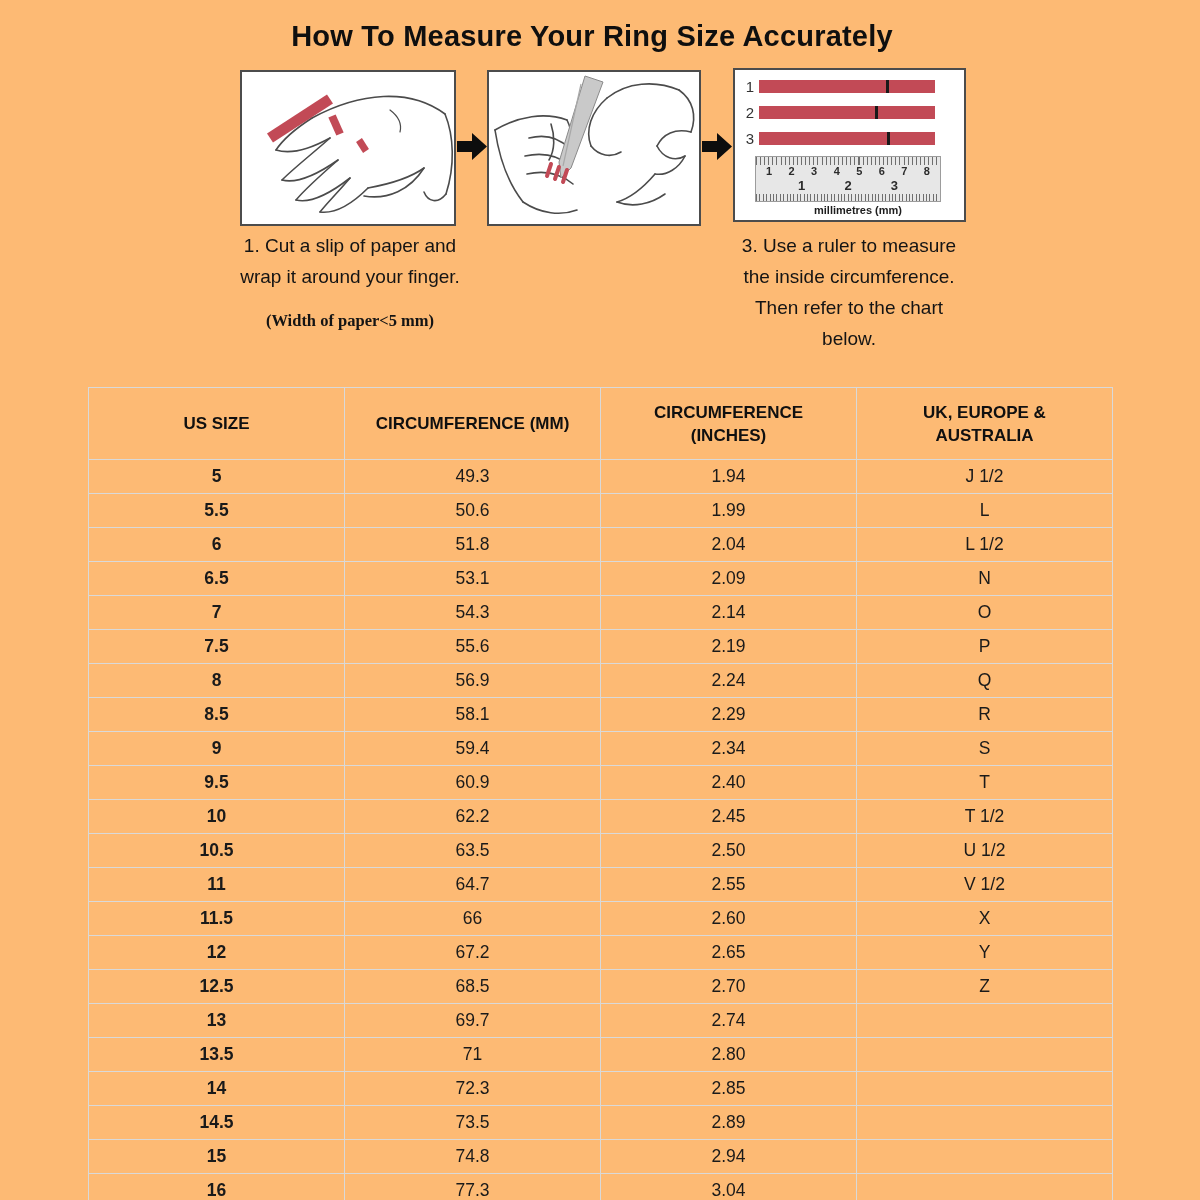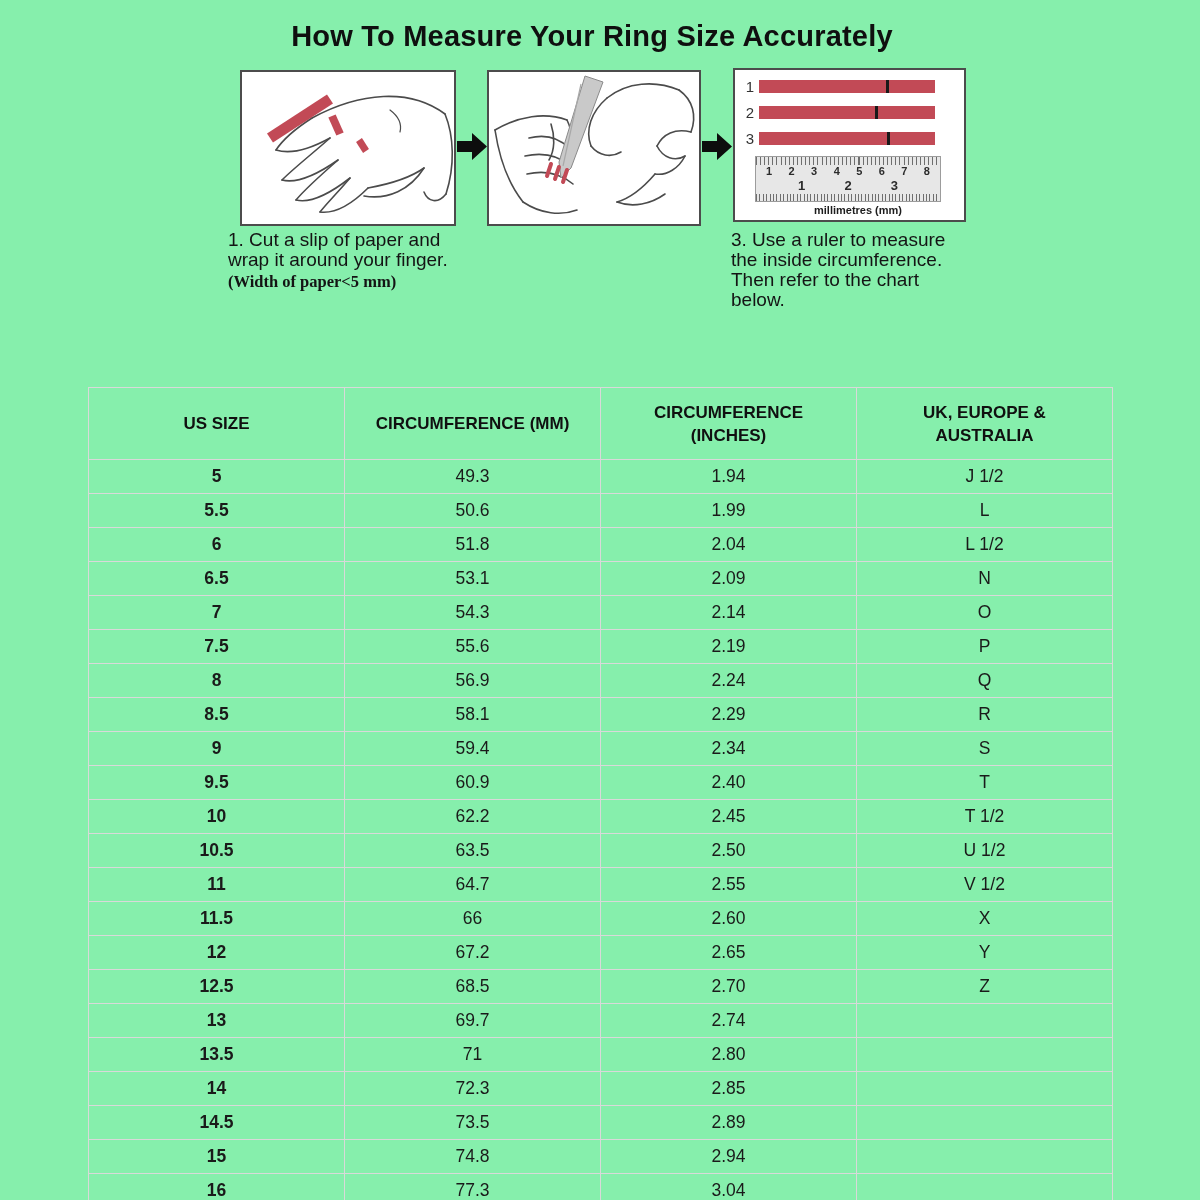--- a/index.html
+++ b/index.html
@@ -1,31 +1,31 @@
 <!DOCTYPE html>
 <html><head>
 <meta charset="utf-8">
 <style>
   html,body{margin:0;padding:0;background:#fff;}
-  #canvas{position:relative;width:1200px;height:1200px;background:#86efac;overflow:hidden;
+  #canvas{position:relative;width:1200px;height:1200px;background:#fdba74;overflow:hidden;
           font-family:"Liberation Sans",sans-serif;color:#1b1b1b;}
   .title{position:absolute;top:20px;left:0;width:1184px;text-align:center;
          font-size:29px;font-weight:700;color:#0f0f0f;letter-spacing:0.2px;}
   .stepbox{position:absolute;border:2px solid #4c4c4c;background:#fff;box-sizing:border-box;}
   #box1{left:240px;top:70px;width:216px;height:156px;}
   #box2{left:487px;top:70px;width:214px;height:156px;}
   #box3{left:733px;top:68px;width:233px;height:154px;}
   .arrow{position:absolute;width:30px;height:27px;}
   #arrow1{left:457px;top:133px;}
   #arrow2{left:702px;top:133px;}
-  .caption{position:absolute;font-size:19px;line-height:20px;color:#141414;}
+  .caption{position:absolute;font-size:19px;line-height:31px;color:#141414;text-align:center;}
   #cap1{left:228px;top:230px;width:244px;}
   #cap2{left:485px;top:233px;width:218px;}
   #cap3{left:731px;top:230px;width:236px;}
-  .note{font-family:"Liberation Serif",serif;font-weight:700;font-size:16.5px;margin-top:2px;}
+  .note{font-family:"Liberation Serif",serif;font-weight:700;font-size:16.5px;margin-top:13px;}
   
   .striprow{position:absolute;left:8px;height:20px;}
   .striplabel{position:absolute;left:0;top:0;font-size:15px;color:#333;width:14px;text-align:center;}
   .redstrip{position:absolute;left:16px;top:2px;width:176px;height:13px;background:#c24a56;}
   .redstrip .tick{position:absolute;top:0;width:3px;height:13px;background:#191919;}
   #strip1{top:8px;}  #strip2{top:34px;} #strip3{top:60px;}
   #strip1 .tick{left:72%;} #strip2 .tick{left:66%;} #strip3 .tick{left:73%;}
   .ruler{position:absolute;left:20px;top:86px;width:186px;height:46px;background:#e7e7e7;
          border:1px solid #9c9c9c;box-sizing:border-box;}
   .ticks{height:8px;background:repeating-linear-gradient(to right,#6e6e6e 0 1px,transparent 1px 4.1px);}

